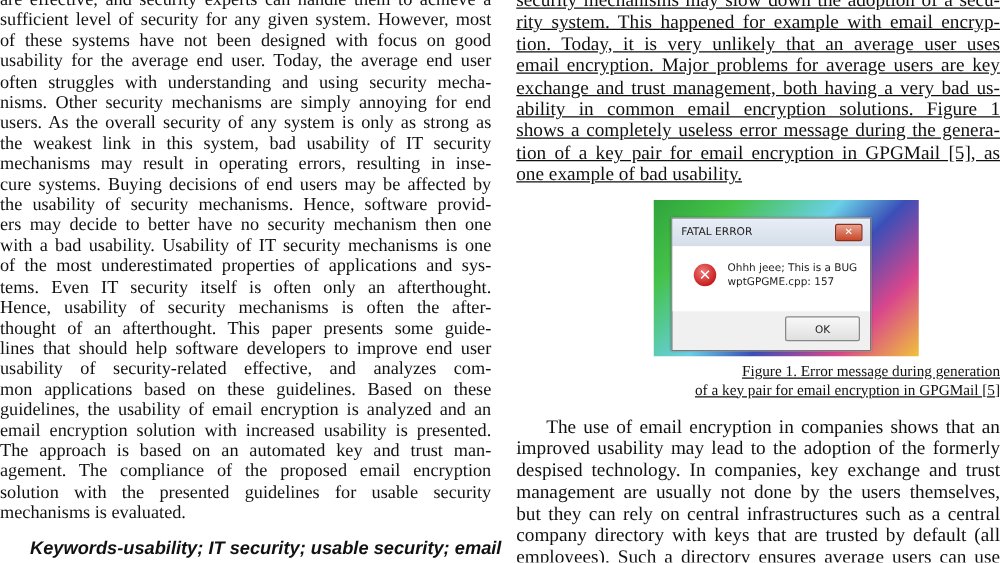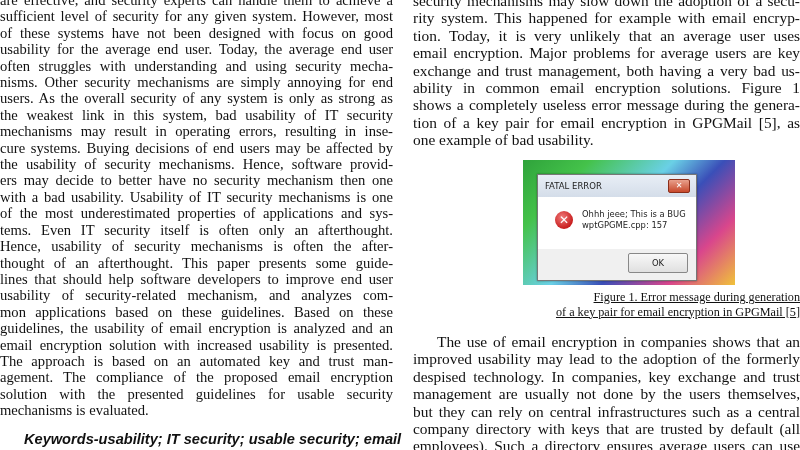--- a/index.html
+++ b/index.html
@@ -1,19 +1,19 @@
 <!DOCTYPE html>
 <html><head>
   <meta charset="utf-8">
   <style>
     html, body { margin:0; padding:0; }
     body { width:800px; height:450px; overflow:hidden; background:#fff; position:relative; color:#111; }
     .col { position:absolute; top:0; font-family:"Liberation Serif", serif; }
     .left { left:0; width:393px; font-weight:normal; font-size:14.6px; line-height:16.4px; }
-    .right { left:413px; width:387px; font-size:15.4px; line-height:17.4px; }
+    .right { left:413px; width:387px; font-size:15.4px; line-height:17.4px;text-decoration:underline; }
     .line { white-space:nowrap; display:block; text-align:justify; text-align-last:justify; }
     .line.last { text-align-last:left; }
     .line.cut-top { margin-top:-8px; }
     .kw { position:absolute; left:24px; top:431px; width:362px; font-weight:bold; font-style:italic; font-size:14.6px; white-space:nowrap; text-align-last:justify; text-align:justify; font-family:Liberation Sans, sans-serif; }
     .figure { position:absolute; left:523px; top:160px; width:212px; height:125px; background:linear-gradient(135deg,#2fa33b 0%,#44c24a 20%,#6ad0e6 45%,#3a4fb8 60%,#d9468c 80%,#f0c23a 100%); }
     .dialog { position:absolute; left:14px; top:14px; width:158px; height:105px; background:#f0f0f0; border:1px solid #777; box-shadow:0 0 2px rgba(0,0,0,.4); font-family:"DejaVu Sans", sans-serif; }
     .dlg-title { height:22px; line-height:22px; padding-left:7px; font-size:8.5px; color:#222; background:linear-gradient(#e8eef6,#d4dde9); }
     .dlg-close { position:absolute; right:6px; top:4px; width:20px; height:12px; background:linear-gradient(#e8a08c,#c8492c); border:1px solid #8a2d1a; border-radius:2px; color:#fff; font-size:8px; line-height:12px; text-align:center; }
     .dlg-body { background:#fff; height:52px; position:relative; }
     .err-icon { position:absolute; left:17px; top:14px; width:18px; height:18px; border-radius:50%; background:radial-gradient(circle at 40% 35%,#f07a7a,#c81e1e 70%); color:#fff; font-size:12px; line-height:18px; text-align:center; font-weight:bold; }
@@ -39,21 +39,21 @@
   <span class="line">mechanisms may result in operating errors, resulting in inse-</span>
   <span class="line">cure systems. Buying decisions of end users may be affected by</span>
   <span class="line">the usability of security mechanisms. Hence, software provid-</span>
   <span class="line">ers may decide to better have no security mechanism then one</span>
   <span class="line">with a bad usability. Usability of IT security mechanisms is one</span>
   <span class="line">of the most underestimated properties of applications and sys-</span>
   <span class="line">tems. Even IT security itself is often only an afterthought.</span>
   <span class="line">Hence, usability of security mechanisms is often the after-</span>
   <span class="line">thought of an afterthought. This paper presents some guide-</span>
   <span class="line">lines that should help software developers to improve end user</span>
-  <span class="line">usability of security-related mechanism, and analyzes com-</span>
+  <span class="line">usability of security-related effective, and analyzes com-</span>
   <span class="line">mon applications based on these guidelines. Based on these</span>
   <span class="line">guidelines, the usability of email encryption is analyzed and an</span>
   <span class="line">email encryption solution with increased usability is presented.</span>
   <span class="line">The approach is based on an automated key and trust man-</span>
   <span class="line">agement. The compliance of the proposed email encryption</span>
   <span class="line">solution with the presented guidelines for usable security</span>
   <span class="line last">mechanisms is evaluated.</span>
 </div>
 
 <div class="kw">Keywords-usability; IT security; usable security; email</div>

